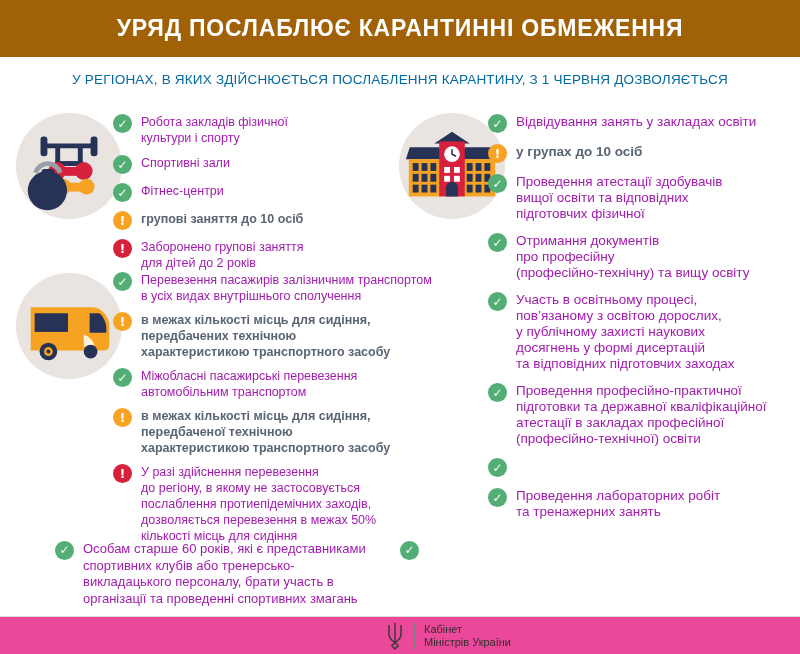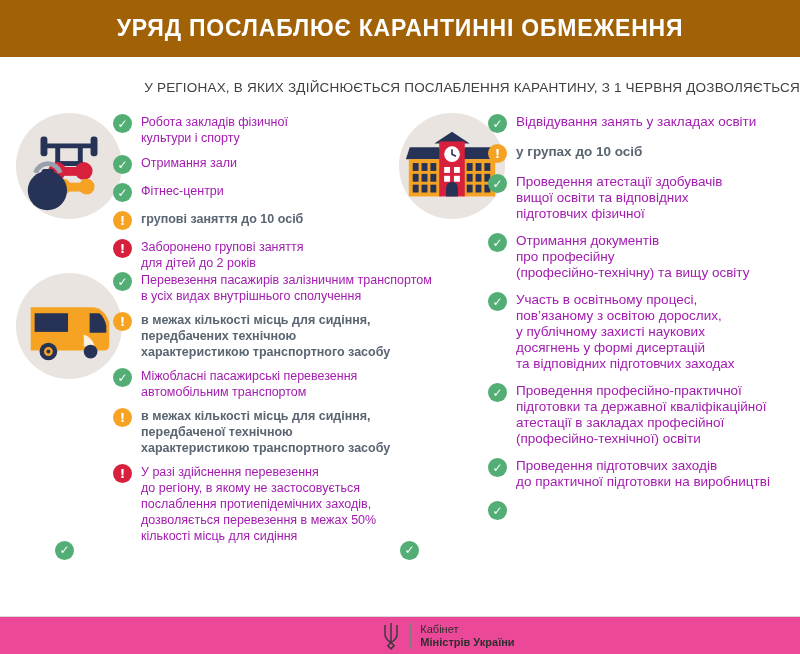--- a/index.html
+++ b/index.html
@@ -9,22 +9,22 @@
     font-family:"Liberation Sans","DejaVu Sans",sans-serif;
   }
   .banner{
     position:absolute;top:0;left:0;width:800px;height:57px;
     background:#a16207;display:flex;align-items:center;justify-content:center;
   }
   .banner-title{
     color:#ffffff;font-size:23px;font-weight:bold;letter-spacing:.8px;
   }
   .subtitle{
-    position:absolute;top:72px;left:0;width:800px;text-align:right;
-    color:#404040;font-size:13.5px;letter-spacing:.2px;margin-top:8px;
+    position:absolute;top:72px;left:0;width:800px;text-align:center;
+    color:#0369a1;font-size:13.5px;letter-spacing:.2px;
   }
   .circle-icon{position:absolute;width:108px;height:108px;}
   .gym-circle{left:15px;top:112px;}
   .bus-circle{left:15px;top:272px;}
   .school-circle{left:398px;top:112px;}
   .list{position:absolute;display:flex;flex-direction:column;}
   .gym-list{left:113px;top:114px;width:300px;gap:9px;font-size:12.5px;line-height:16px;}
   .bus-list{left:113px;top:272px;width:330px;gap:8px;font-size:12.5px;line-height:16px;}
   .edu-list{left:488px;top:114px;width:312px;gap:11px;font-size:13.5px;line-height:16px;}
   .note-left{left:55px;top:541px;width:345px;font-size:13px;line-height:16.5px;}
@@ -42,21 +42,21 @@
   .txt{white-space:pre-line;}
   .txt.strong{color:#a21caf;font-weight:normal;}
   .txt.muted{color:#5a6572;font-weight:bold;}
   .footer{
     position:absolute;left:0;bottom:0;width:800px;height:37px;
     border-top:1px solid #d9d9d9;background:#ec4899;
     display:flex;align-items:center;justify-content:center;gap:9px;padding-left:48px;
   }
   .footer-divider{width:1px;height:26px;background:#7d7d7d;}
   .footer-text{font-size:11px;color:#2e2e2e;line-height:13px;}
-  .footer-text .l2{font-weight:bold;}
+  .footer-text .l2{font-weight:normal;}
 </style>
 </head>
 <body>
 
 <div class="banner">
   <div class="banner-title">УРЯД ПОСЛАБЛЮЄ КАРАНТИННІ ОБМЕЖЕННЯ</div>
 </div>
 
 <div class="subtitle">У РЕГІОНАХ, В ЯКИХ ЗДІЙСНЮЄТЬСЯ ПОСЛАБЛЕННЯ КАРАНТИНУ, З 1 ЧЕРВНЯ ДОЗВОЛЯЄТЬСЯ</div>
 
@@ -139,21 +139,21 @@
 </svg>
 
 <div class="list gym-list">
     <div class="item">
       <span class="bullet check">✓</span>
       <span class="txt strong">Робота закладів фізичної
 культури і спорту</span>
     </div>
     <div class="item">
       <span class="bullet check">✓</span>
-      <span class="txt strong">Отримання зали</span>
+      <span class="txt strong">Спортивні зали</span>
     </div>
     <div class="item">
       <span class="bullet check">✓</span>
       <span class="txt strong">Фітнес-центри</span>
     </div>
     <div class="item">
       <span class="bullet limit">!</span>
       <span class="txt muted">групові заняття до 10 осіб</span>
     </div>
     <div class="item">
@@ -225,30 +225,34 @@
     </div>
     <div class="item">
       <span class="bullet check">✓</span>
       <span class="txt strong">Проведення професійно-практичної
 підготовки та державної кваліфікаційної
 атестації в закладах професійної
 (професійно-технічної) освіти</span>
     </div>
     <div class="item">
       <span class="bullet check">✓</span>
-      <span class="txt strong">Проведення підготовчих заходів
-до практичної підготовки на виробництві</span>
-    </div>
-    <div class="item">
-      <span class="bullet check">✓</span>
+    </div>
+    <div class="item">
+      <span class="bullet check">✓</span>
+      <span class="txt strong">Проведення лабораторних робіт
+та тренажерних занять</span>
     </div>
   </div>
 <div class="list note-left">
     <div class="item">
       <span class="bullet check">✓</span>
+      <span class="txt strong">Особам старше 60 років, які є представниками
+спортивних клубів або тренерсько-
+викладацького персоналу, брати участь в
+організації та проведенні спортивних змагань</span>
     </div>
   </div>
 <div class="list note-right">
     <div class="item">
       <span class="bullet check">✓</span>
     </div>
   </div>
 
 <div class="footer">
   <svg width="20" height="28" viewBox="0 0 20 28">

